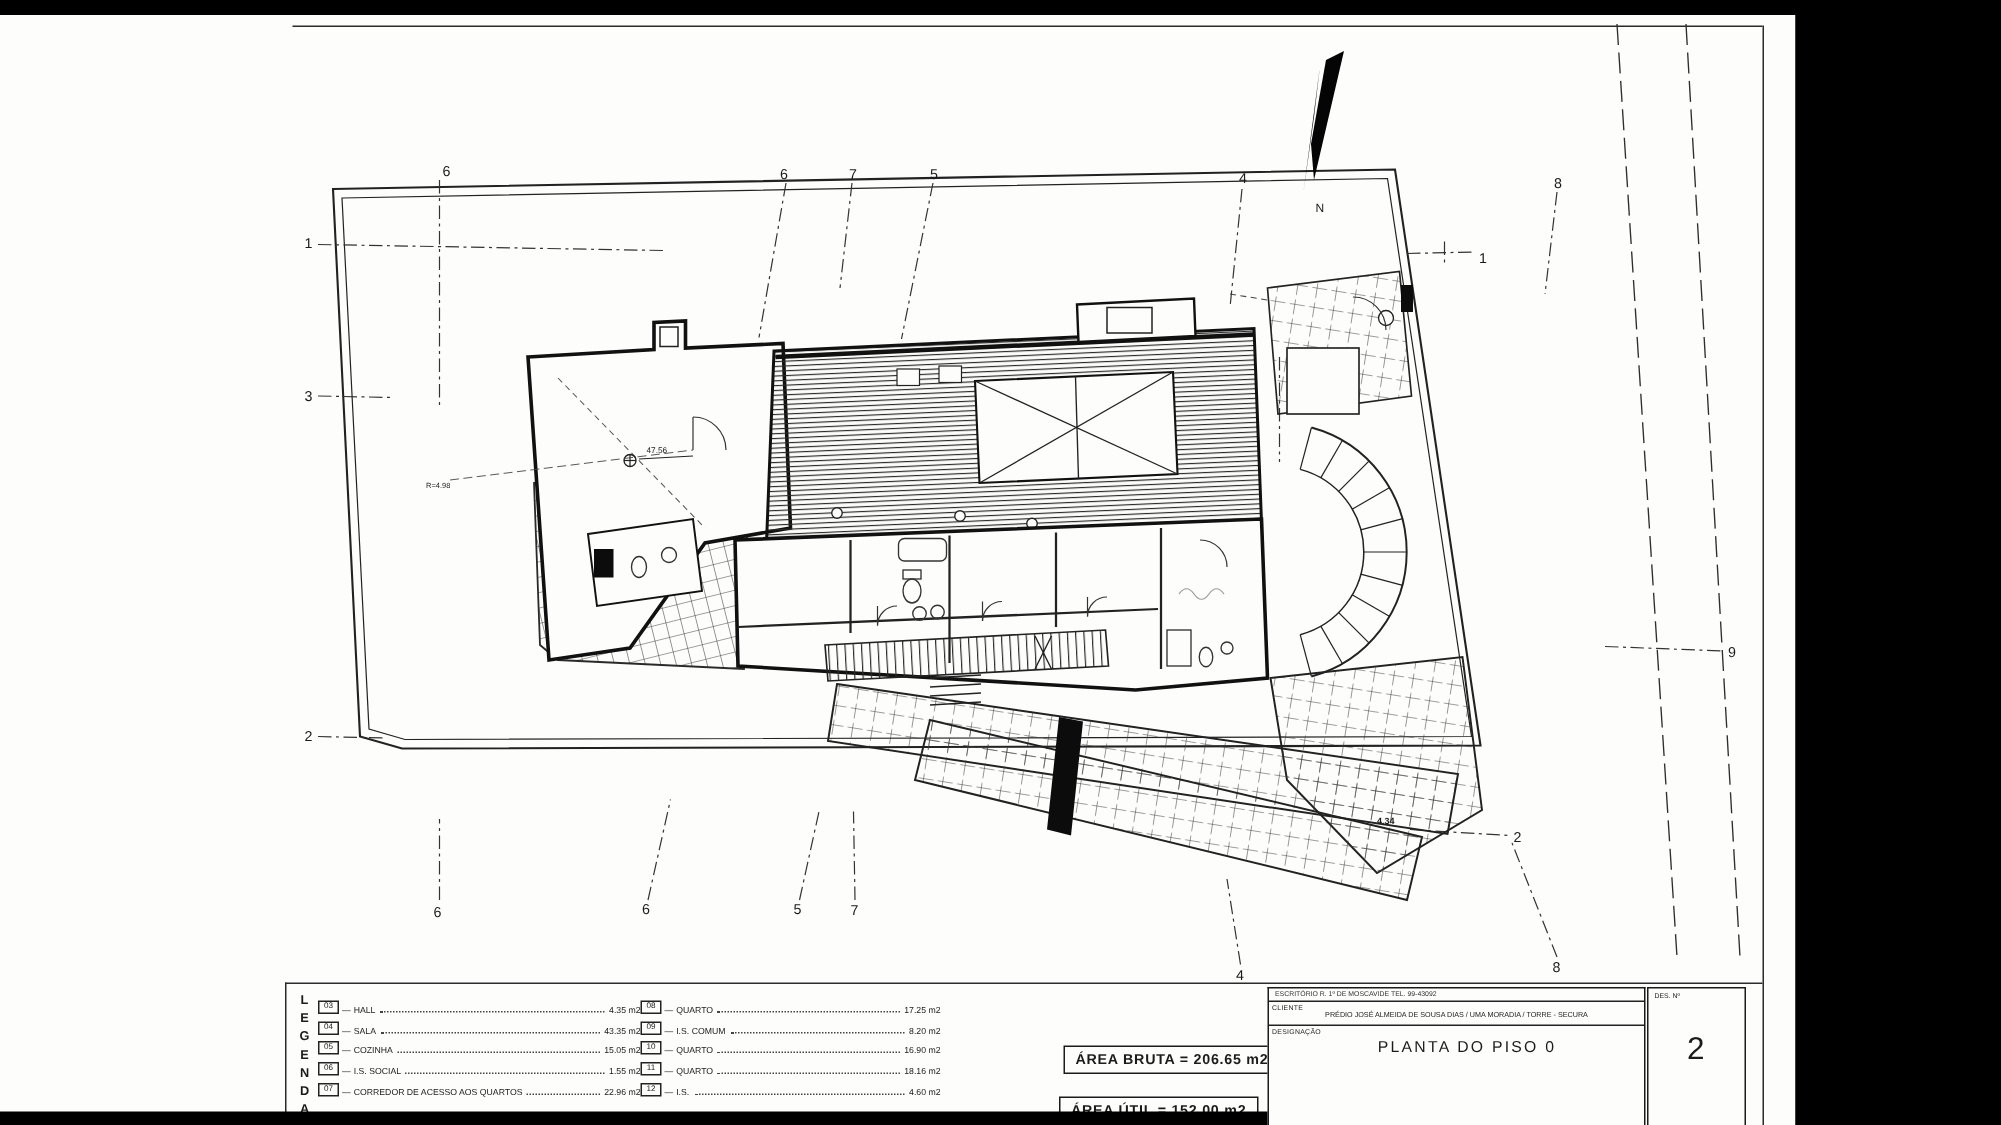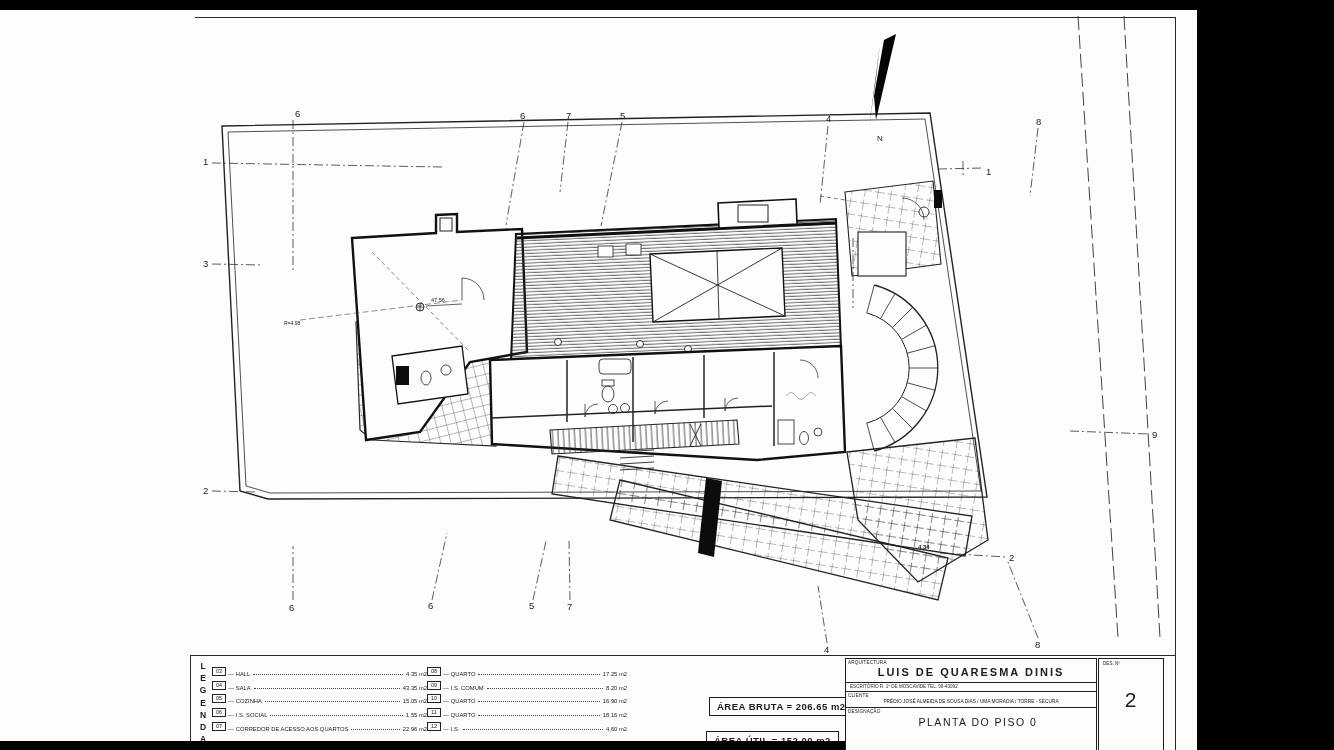--- a/index.html
+++ b/index.html
@@ -354,24 +354,20 @@
         <span class="lg-val">4.60 m2</span>
       </div>
     </div>
   </div>
 
   <div class="area-box" id="area-bruta">ÁREA BRUTA = 206.65 m2</div>
   <div class="area-box" id="area-util">ÁREA ÚTIL = 152.00 m2</div>
 
   <div id="tblock">
     <div class="tb-row">
-      <div class="tb-tiny">ARQUITECTURA</div>
-      <div class="tb-name">LUIS DE QUARESMA DINIS</div>
-    </div>
-    <div class="tb-row">
       <div class="tb-office">ESCRITÓRIO  R. 1º DE MOSCAVIDE   TEL. 99-43092</div>
     </div>
     <div class="tb-row">
       <div class="tb-tiny">CLIENTE</div>
       <div class="tb-client">PRÉDIO JOSÉ ALMEIDA DE SOUSA DIAS / UMA MORADIA / TORRE - SECURA</div>
     </div>
     <div class="tb-row" style="border-bottom:none">
       <div class="tb-tiny">DESIGNAÇÃO</div>
       <div class="tb-desig">PLANTA DO PISO 0</div>
     </div>

